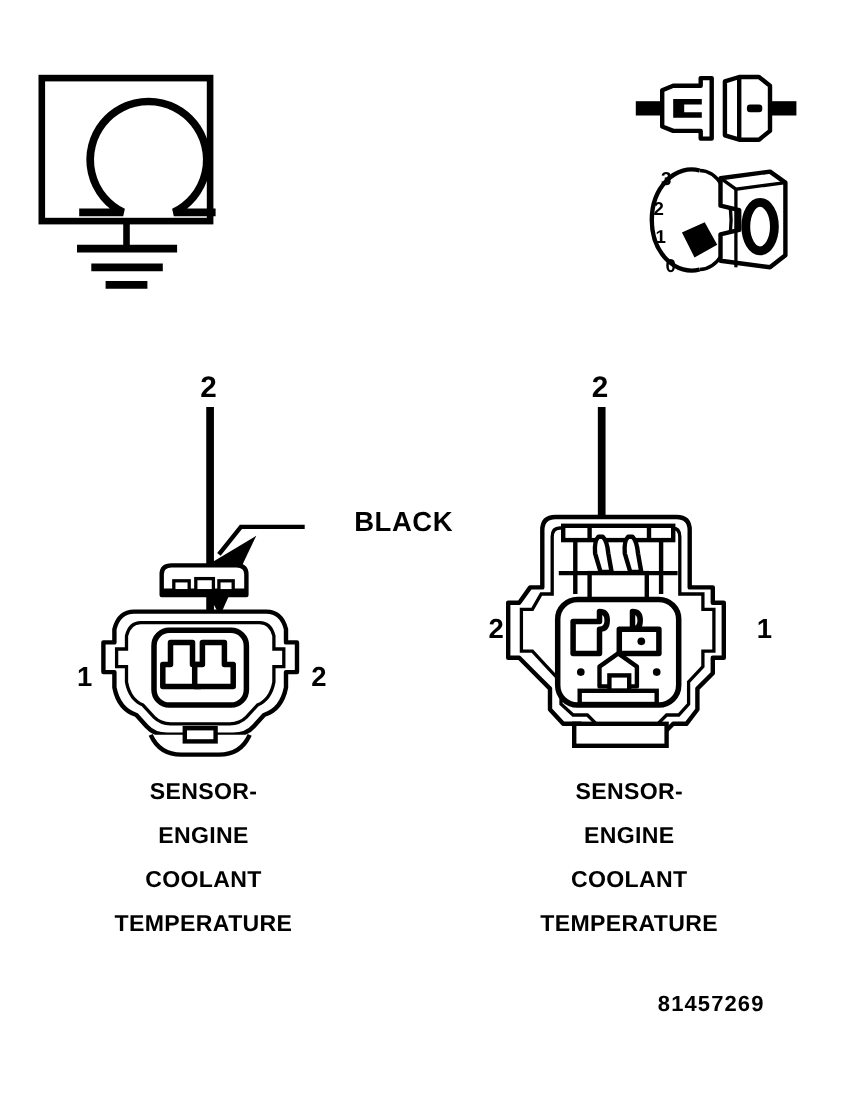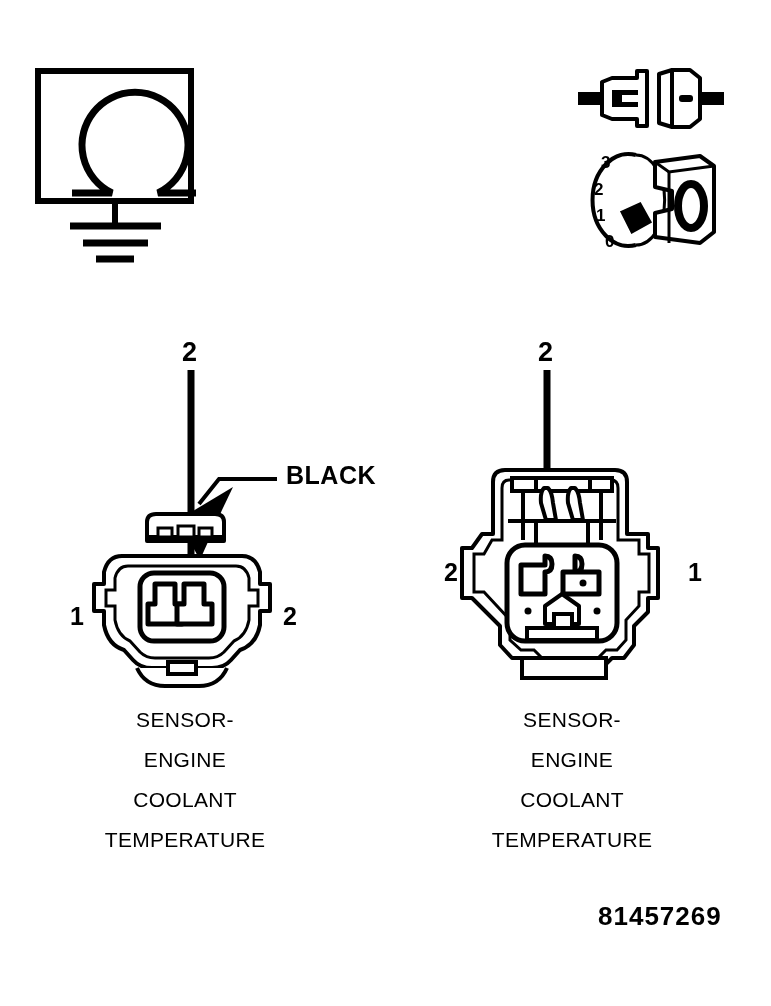--- a/index.html
+++ b/index.html
@@ -43,39 +43,40 @@
     font-weight: bold;
   }
   .arrow-num {
     font-size: 27px;
     font-weight: bold;
   }
   .wire-color {
     font-size: 25px;
     font-weight: bold;
     letter-spacing: 0.5px;
+    margin-left: 36px;
   }
   .caption-line {
     font-size: 21px;
-    font-weight: normal;
+    font-weight: bold;
     text-align: center;
     letter-spacing: 0.3px;
   }
   .caption-block {
     position: absolute;
     width: 320px;
     text-align: center;
   }
   .caption-block .caption-line {
     position: static;
     display: block;
     margin-bottom: 16px;
   }
   .doc-id {
-    font-size: 26px;
+    font-size: 20px;
     font-weight: bold;
     letter-spacing: 1px;
   }
   .switch-digit {
     font-size: 17px;
     font-weight: bold;
   }
 </style>
 </head>
 <body>

